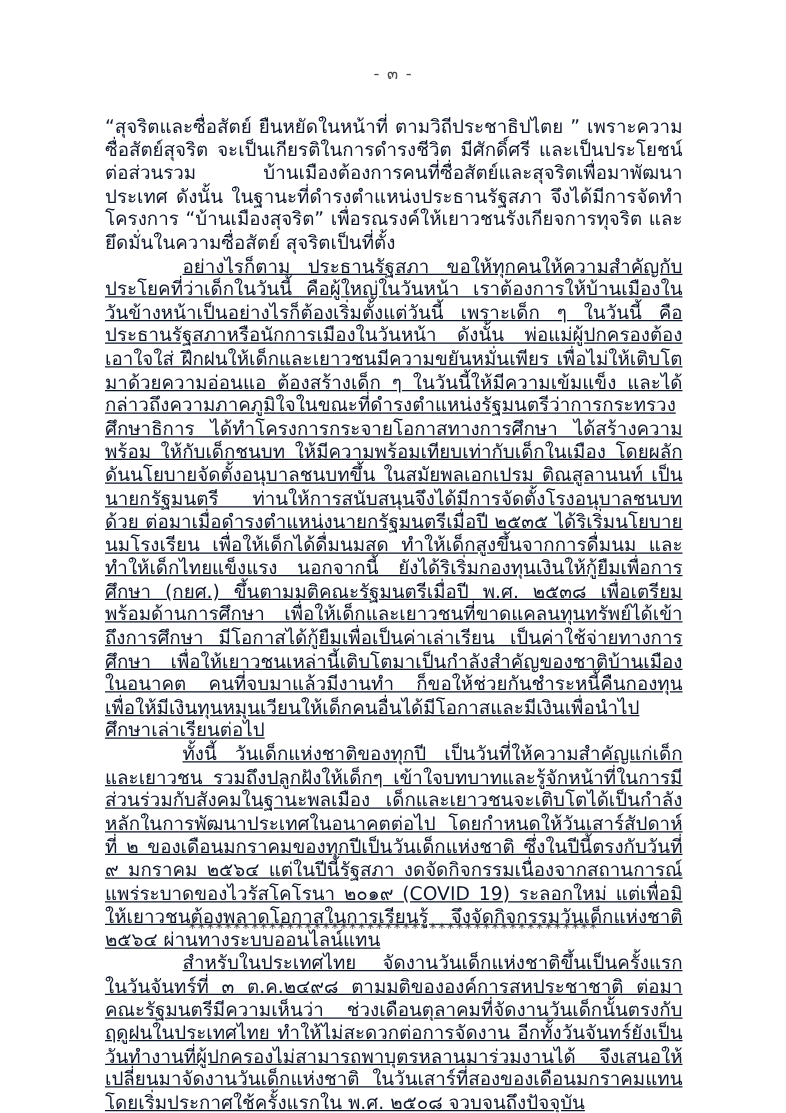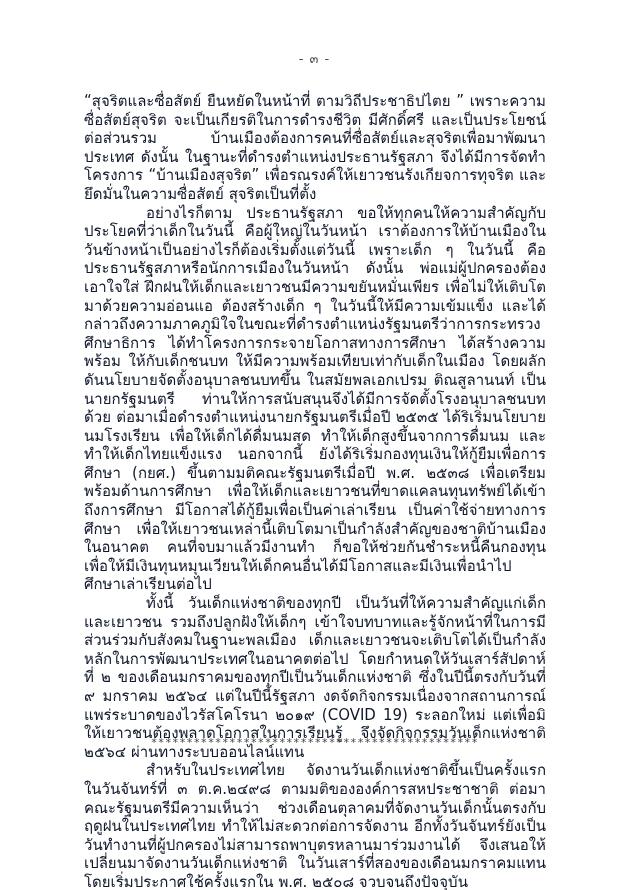--- a/index.html
+++ b/index.html
@@ -35,20 +35,21 @@
     line-height: 18.6px;
     text-align: justify;
     color: #0f172a;
   }
   .document-body p {
     margin: 0;
     padding: 0;
   }
   .document-body p.indent {
     text-indent: 62px;
+    text-decoration: underline;
   }
   .separator-row {
     position: absolute;
     top: 736px;
     left: 0;
     width: 100%;
     text-align: center;
     font-size: 11px;
     letter-spacing: 0.5px;
     color: #4a4a4a;

